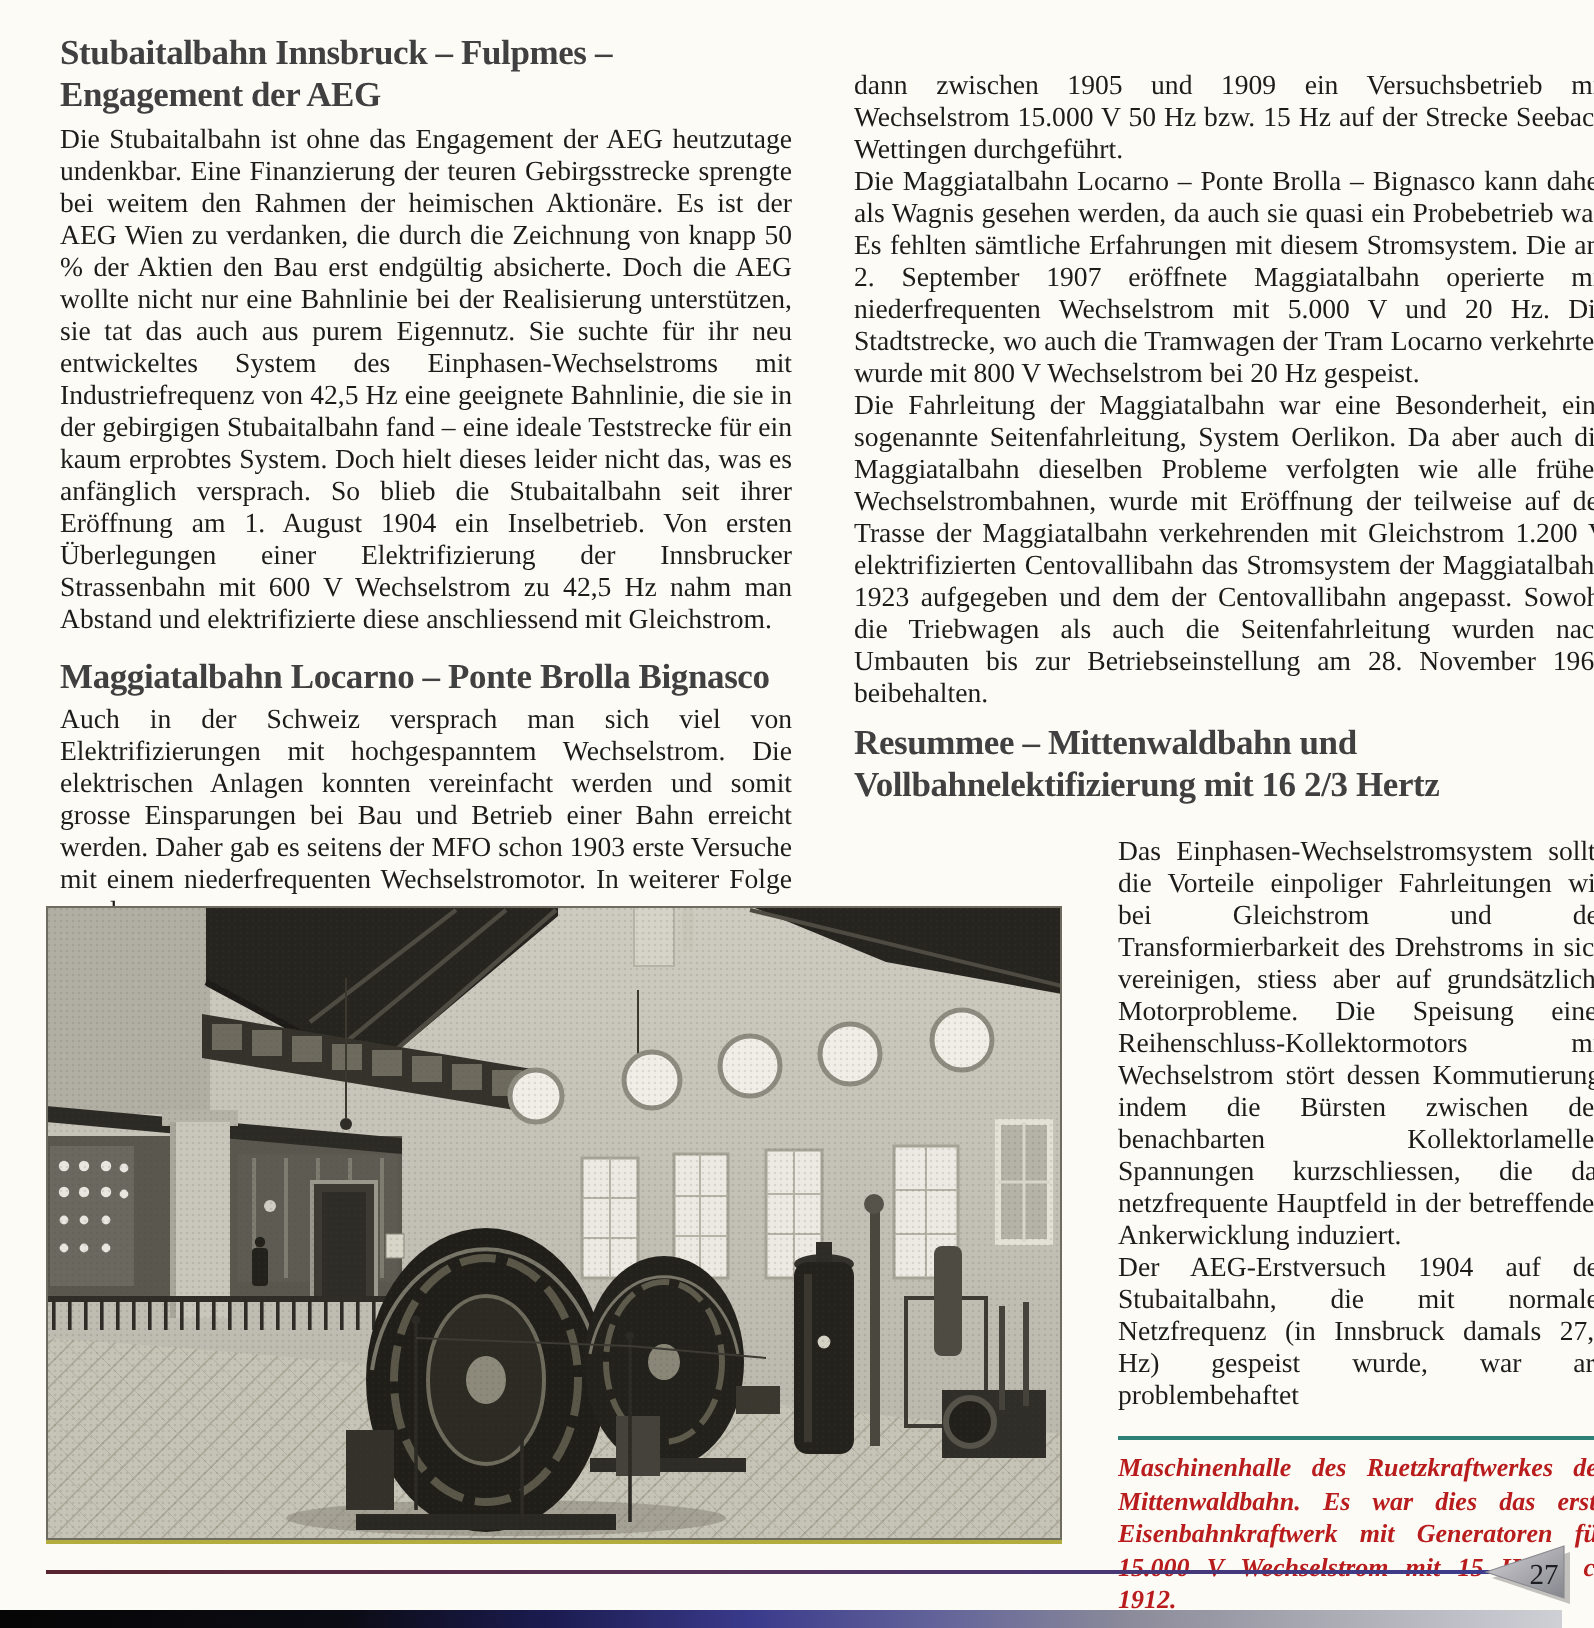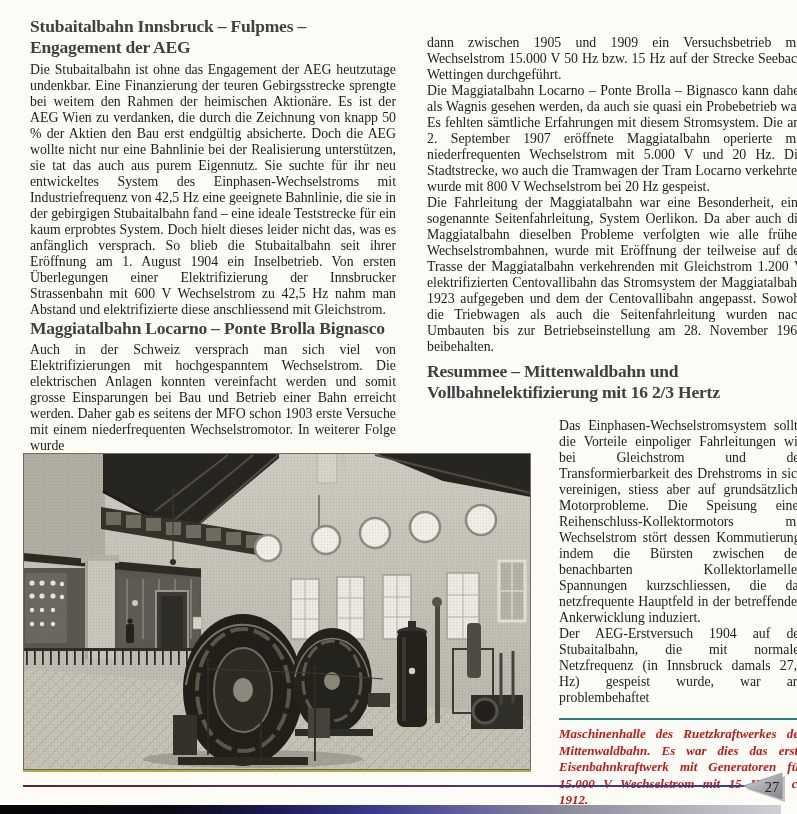--- a/index.html
+++ b/index.html
@@ -13,21 +13,21 @@
   }
   .col{position:absolute;text-align:justify;font-size:13.8px;line-height:16px;
        -webkit-hyphens:auto;hyphens:auto;overflow-wrap:break-word;}
   .col p{margin:0;}
   .col-left{left:30px;top:16px;width:366px;z-index:1;}
   .col-right{left:427px;top:30px;width:377px;padding-top:5px;z-index:1;}
   h1,h2,h3{font-size:17.5px;line-height:21px;letter-spacing:-0.2px;
            margin:0;font-weight:bold;color:#404040;text-align:left;
            white-space:pre-line;-webkit-hyphens:none;hyphens:none;}
   .h-first{margin-bottom:4px;}
-  .h-mid{margin-bottom:3px;}
+  .h-mid{margin-top:10px;margin-bottom:3px;}
   .h-right{margin-top:6px;margin-bottom:15px;}
   .photo-intrude{float:left;width:132px;height:316px;margin-top:32px;}
   .caption-block{overflow:hidden;margin-top:12px;padding-top:6px;border-top:2px solid #2f8177;}
   .caption-block p.caption{font-style:italic;font-weight:bold;color:#b91c1c;
         font-size:13px;line-height:16.5px;text-align:justify;margin:0;}
   .caption-block p.credit{font-style:italic;color:#74819c;font-size:13px;line-height:17px;
         text-align:right;margin:2px 2px 0 0;}
   .photo{
     position:absolute;left:23px;top:453px;width:508px;height:317px;
     background:#c3c0b6;border-bottom:2px solid #b3ad3f;z-index:3;

